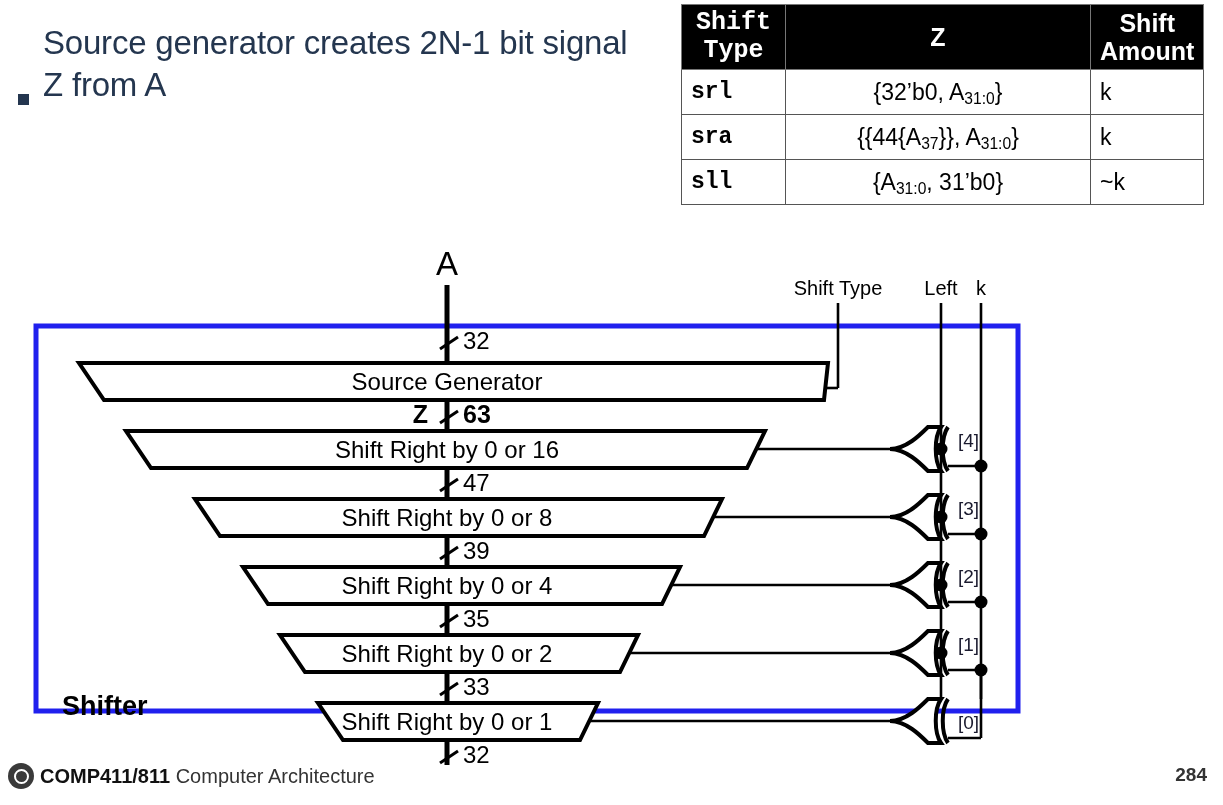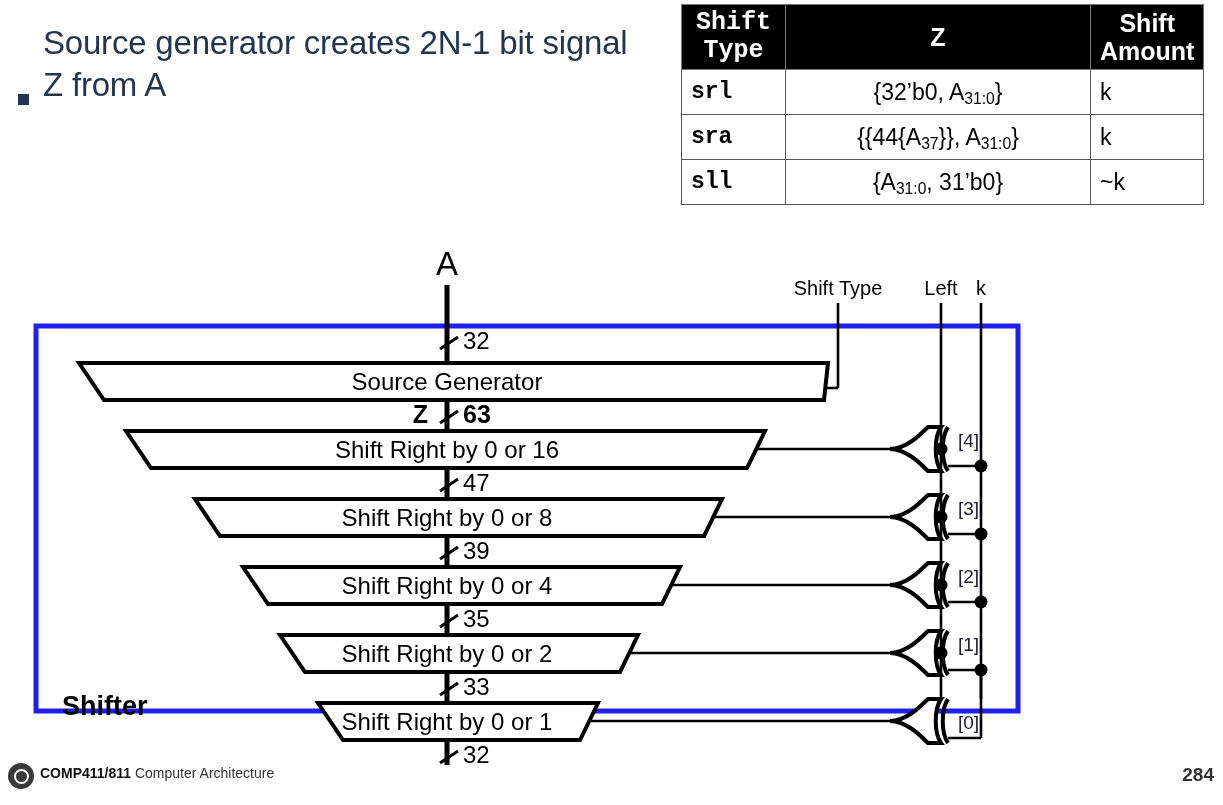--- a/index.html
+++ b/index.html
@@ -52,23 +52,23 @@
   
   #footer { position:absolute; left:0; bottom:14px; width:1223px; height:30px; }
   #logo-mark {
     position:absolute; left:8px; top:2px; width:26px; height:26px;
     border-radius:50%; background:#3a3a3a;
     display:flex; align-items:center; justify-content:center;
   }
   #logo-inner { width:15px; height:15px; border-radius:50%;
     border:2px solid #fff; }
   #footer-text { position:absolute; left:40px; top:4px;
-    font-size:14px; color:#333; white-space:nowrap; }
+    font-size:20px; color:#333; white-space:nowrap; }
   #footer-text .strong { font-weight:bold; color:#111; }
-  #page-num { position:absolute; right:9px; top:3px;
+  #page-num { position:absolute; right:16px; top:3px;
     font-size:19px; font-weight:bold; color:#333; }
 </style>
 </head>
 <body>
 
 <div id="slide">
 
   <div id="bullets">
     <div class="bullet">
       <span class="bullet-mark"></span>

